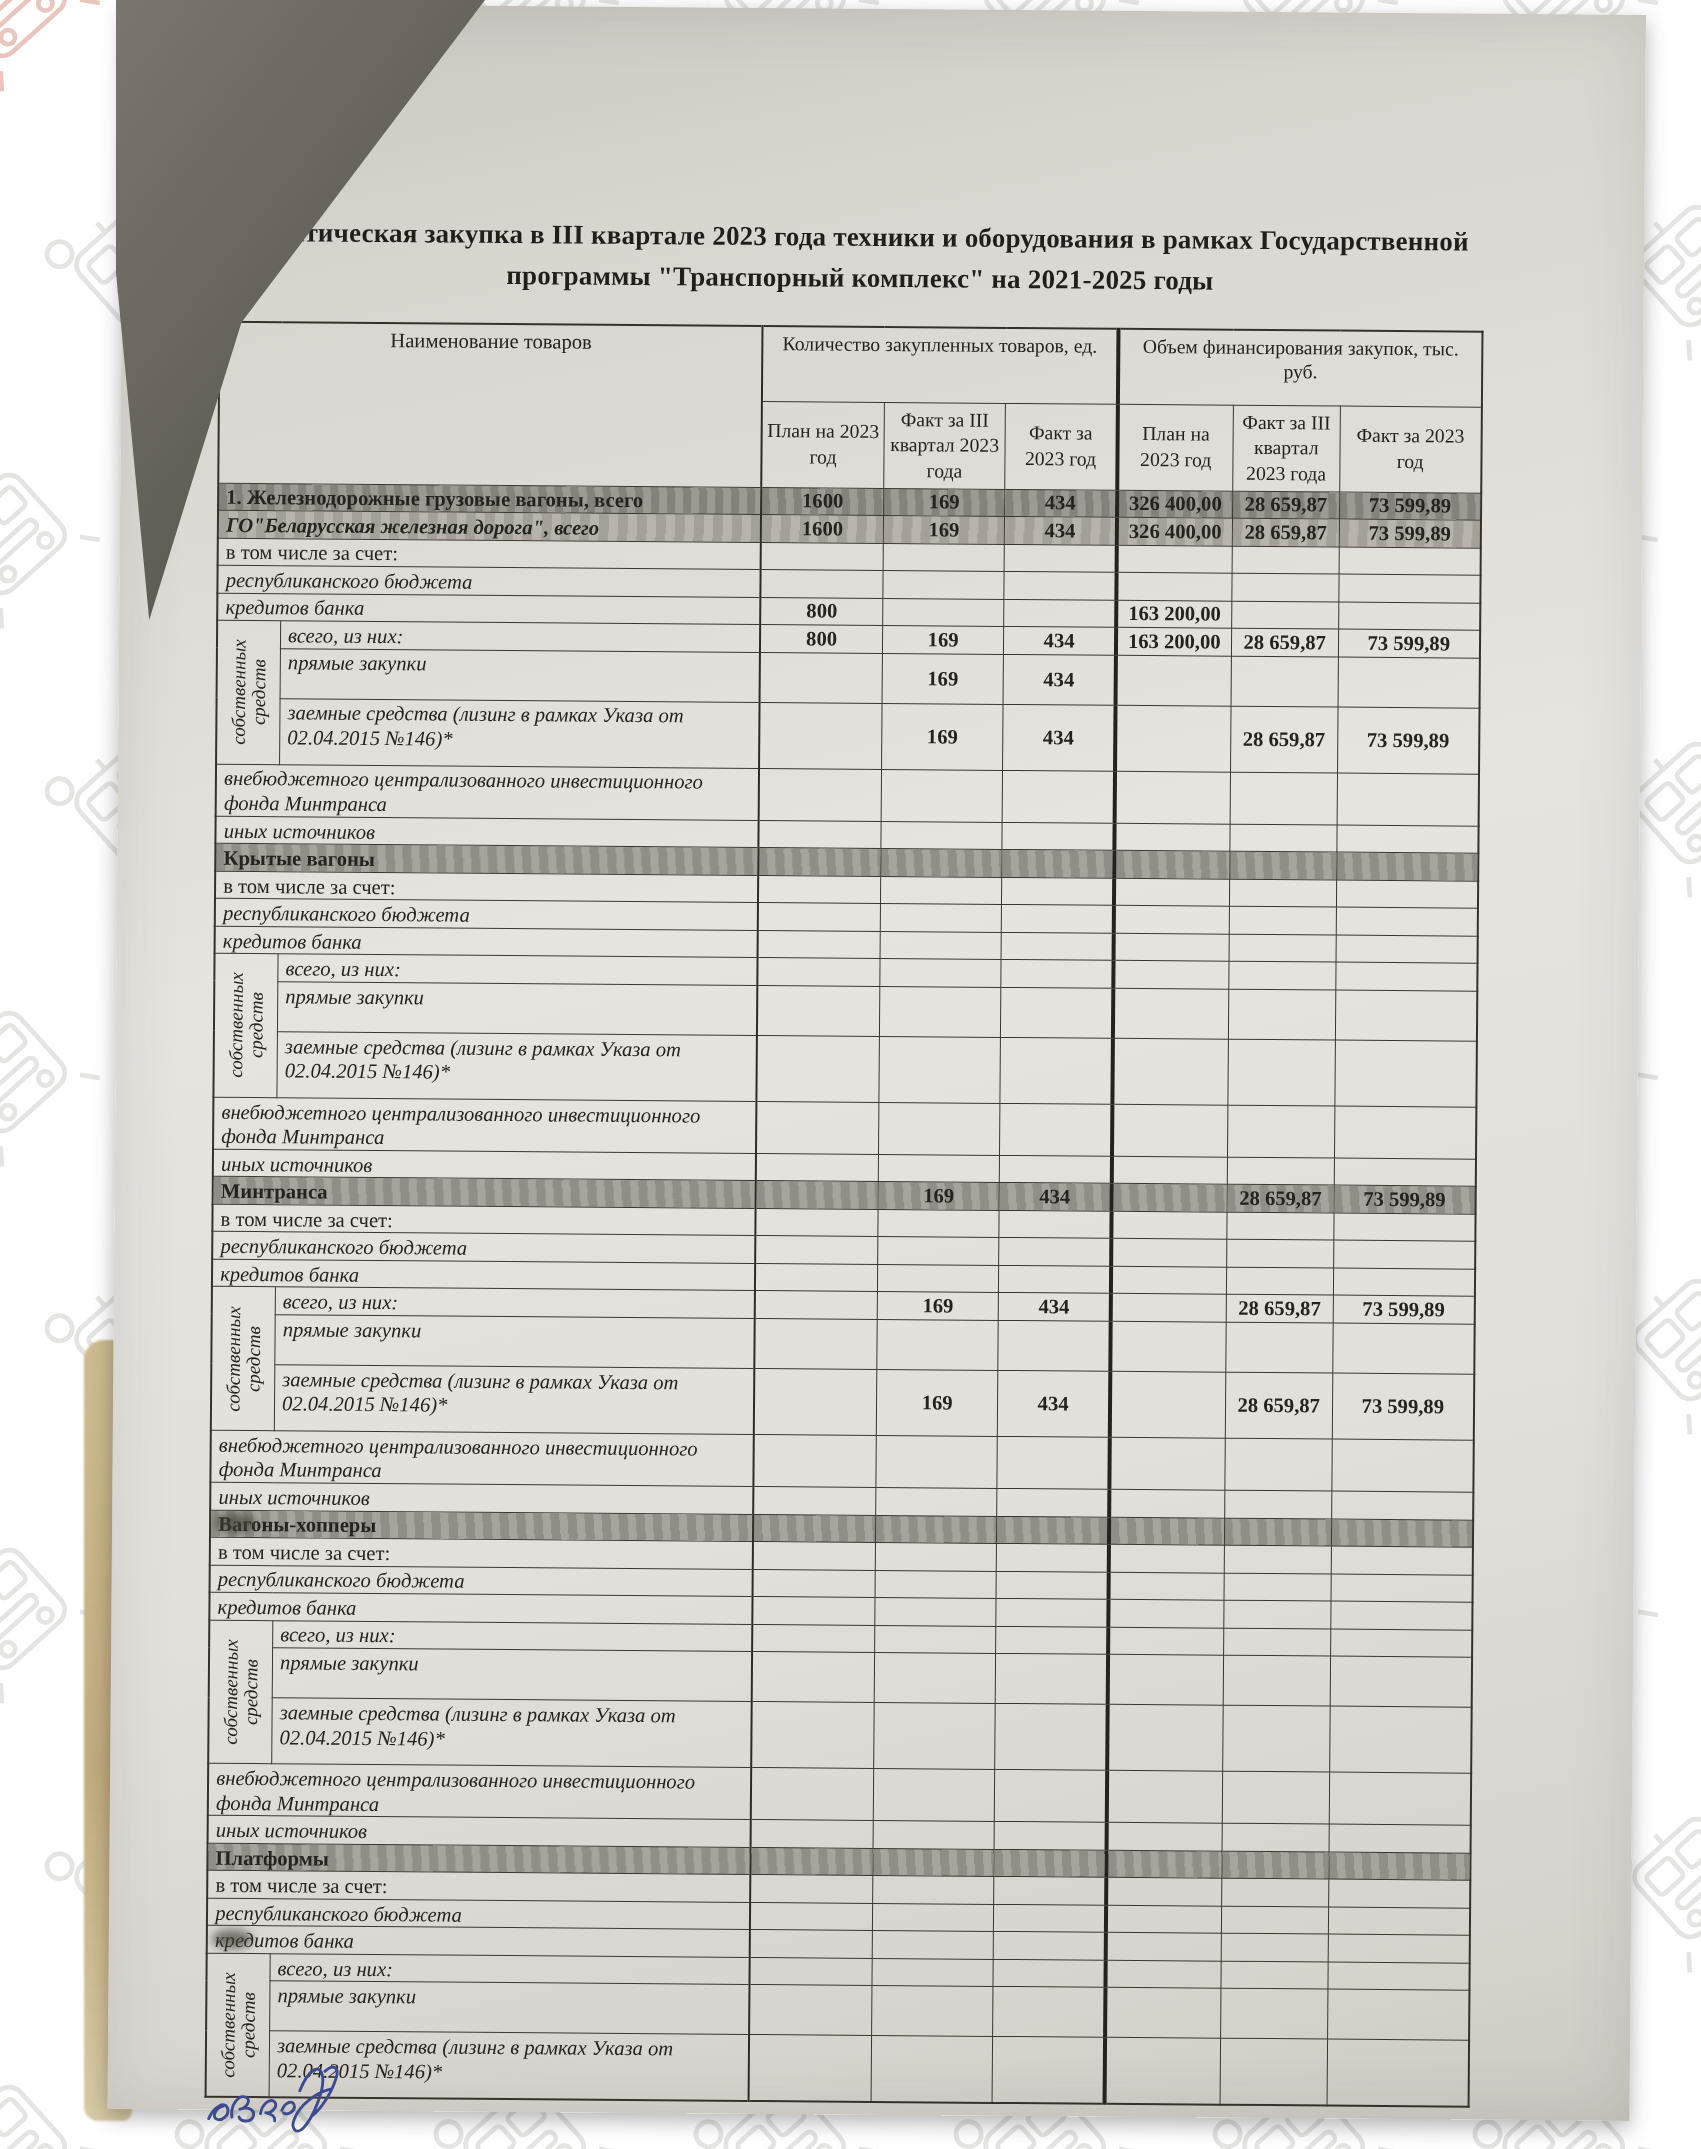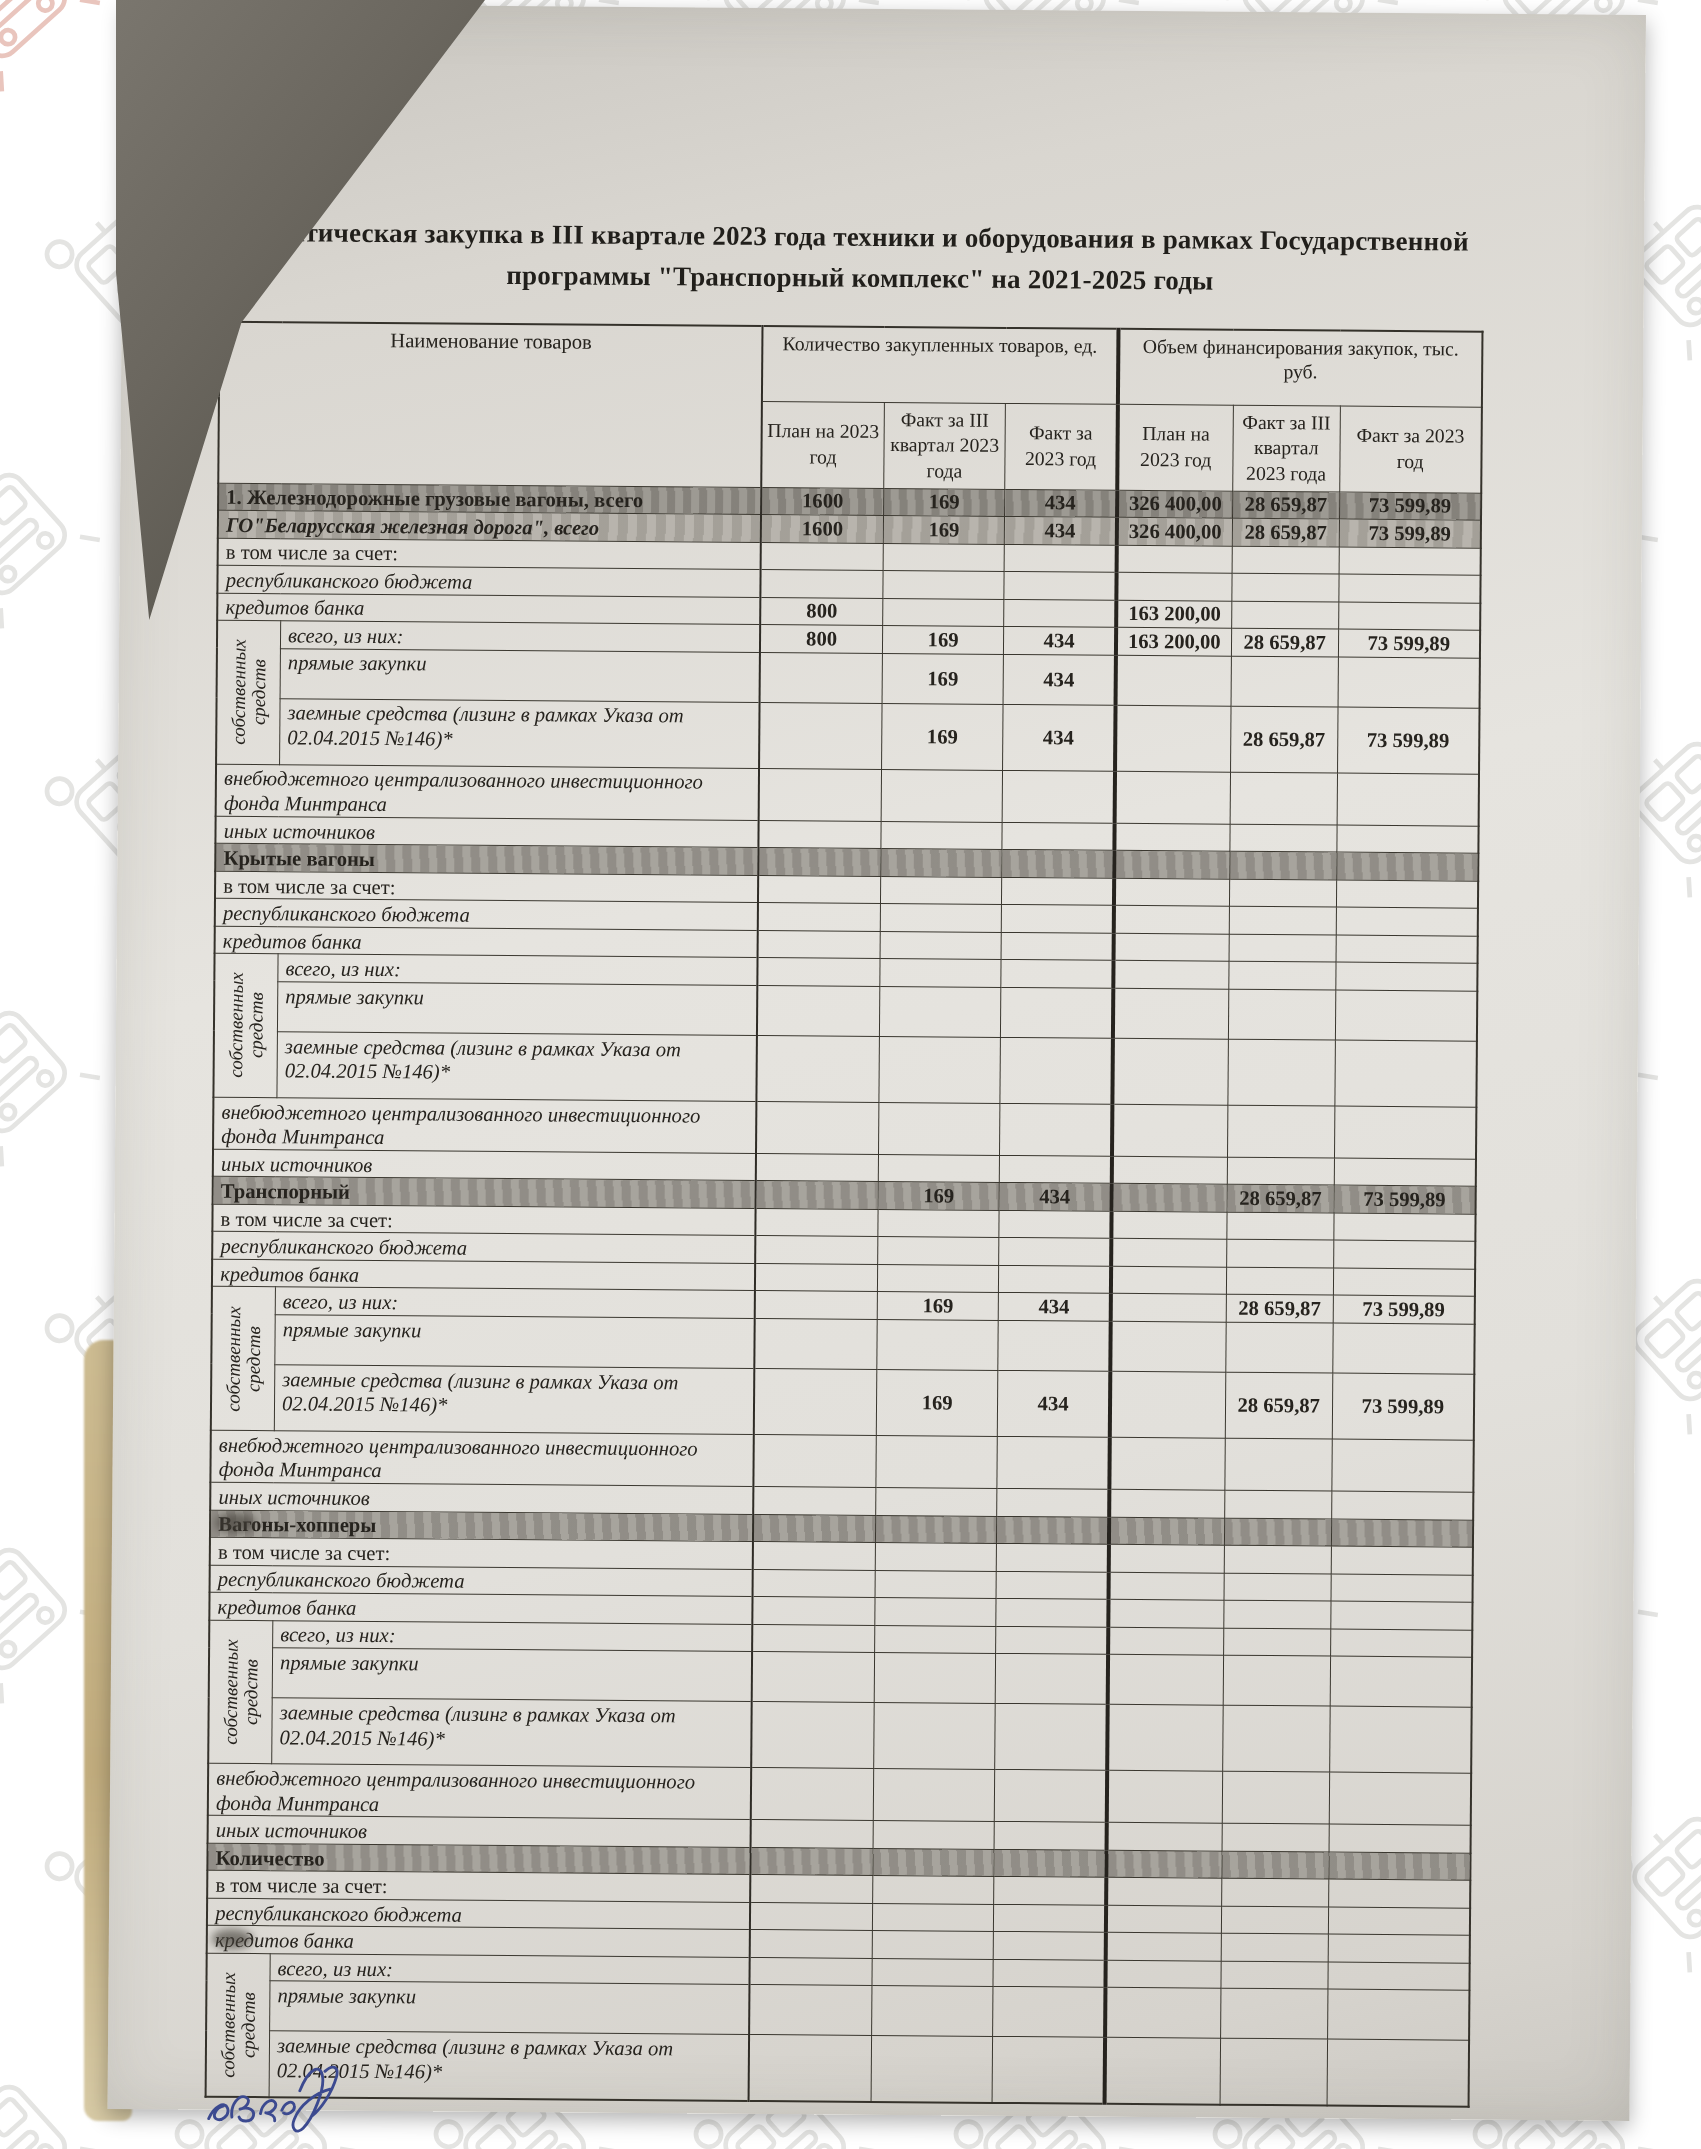--- a/index.html
+++ b/index.html
@@ -1024,21 +1024,21 @@
         <tr style="height: 26px;">
           <td class="lbl item" colspan="2"><span>иных источников</span></td>
           <td class="num qsep"></td>
           <td class="num"></td>
           <td class="num"></td>
           <td class="num fsep"></td>
           <td class="num"></td>
           <td class="num"></td>
         </tr>
         <tr class="sh-mid" style="height: 26px;">
-          <td class="lbl section" colspan="2"><span>Транспорный</span></td>
+          <td class="lbl section" colspan="2"><span>Минтранса</span></td>
           <td class="num qsep"></td>
           <td class="num">169</td>
           <td class="num">434</td>
           <td class="num fsep"></td>
           <td class="num">28 659,87</td>
           <td class="num">73 599,89</td>
         </tr>
         <tr style="height: 26px;">
           <td class="lbl plain" colspan="2"><span>в том числе за счет:</span></td>
           <td class="num qsep"></td>
@@ -1192,21 +1192,21 @@
         <tr style="height: 26px;">
           <td class="lbl item" colspan="2"><span>иных источников</span></td>
           <td class="num qsep"></td>
           <td class="num"></td>
           <td class="num"></td>
           <td class="num fsep"></td>
           <td class="num"></td>
           <td class="num"></td>
         </tr>
         <tr class="sh-mid" style="height: 26px;">
-          <td class="lbl section" colspan="2"><span>Количество</span></td>
+          <td class="lbl section" colspan="2"><span>Платформы</span></td>
           <td class="num qsep"></td>
           <td class="num"></td>
           <td class="num"></td>
           <td class="num fsep"></td>
           <td class="num"></td>
           <td class="num"></td>
         </tr>
         <tr style="height: 26px;">
           <td class="lbl plain" colspan="2"><span>в том числе за счет:</span></td>
           <td class="num qsep"></td>

